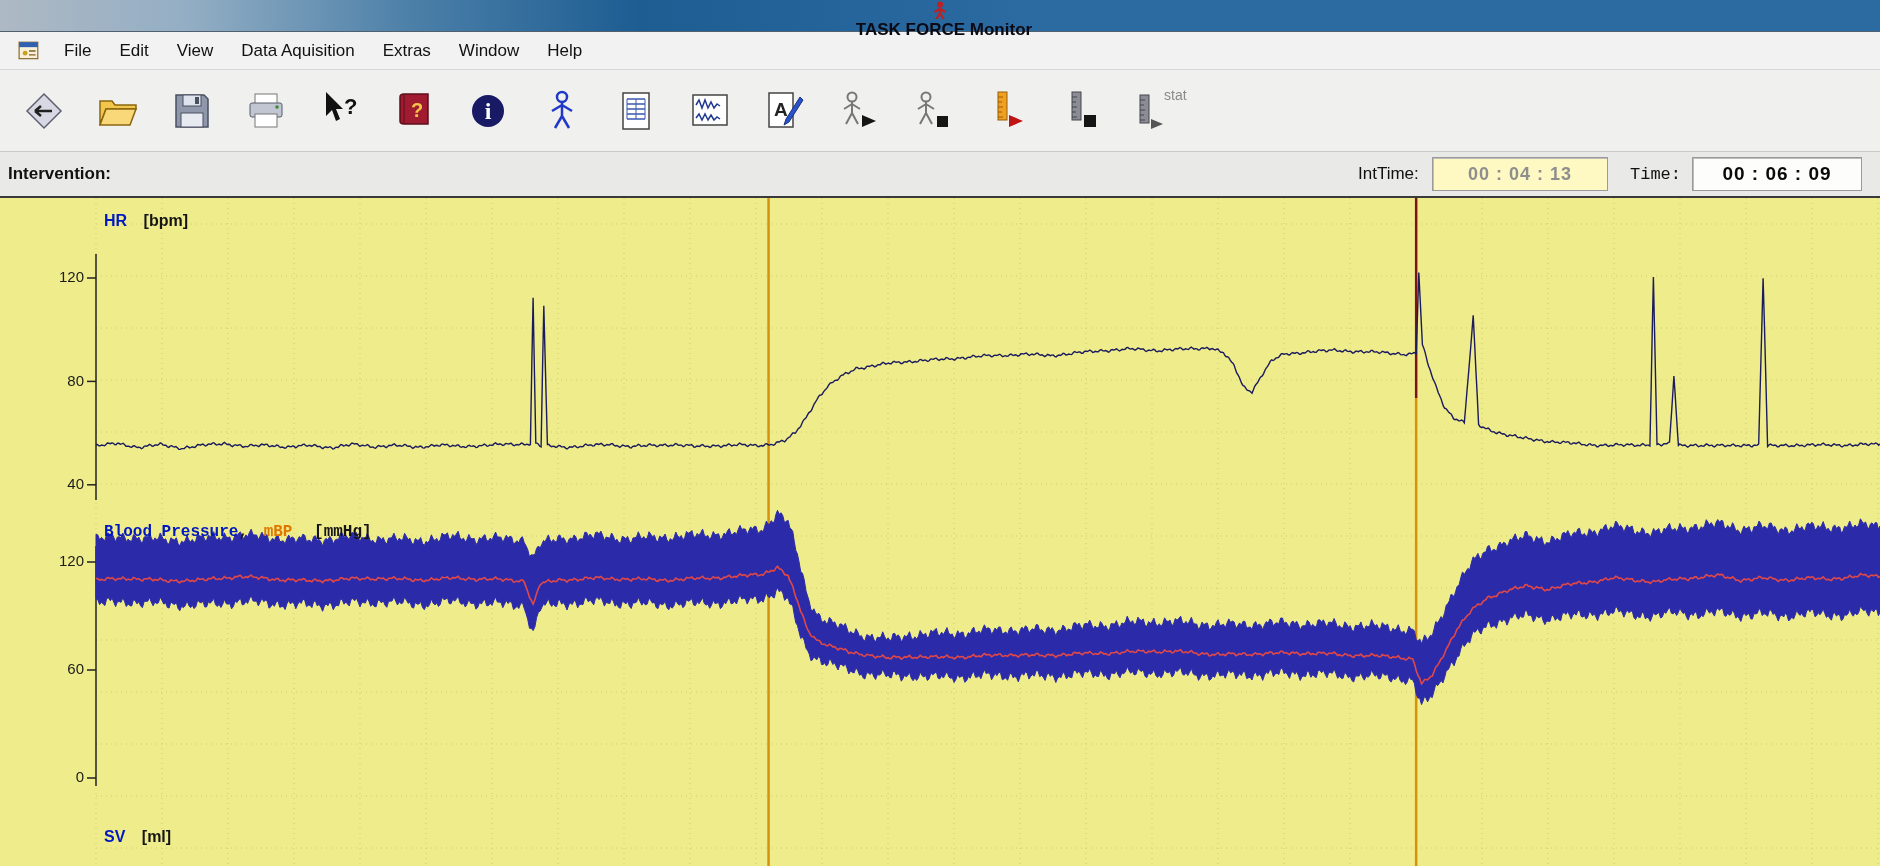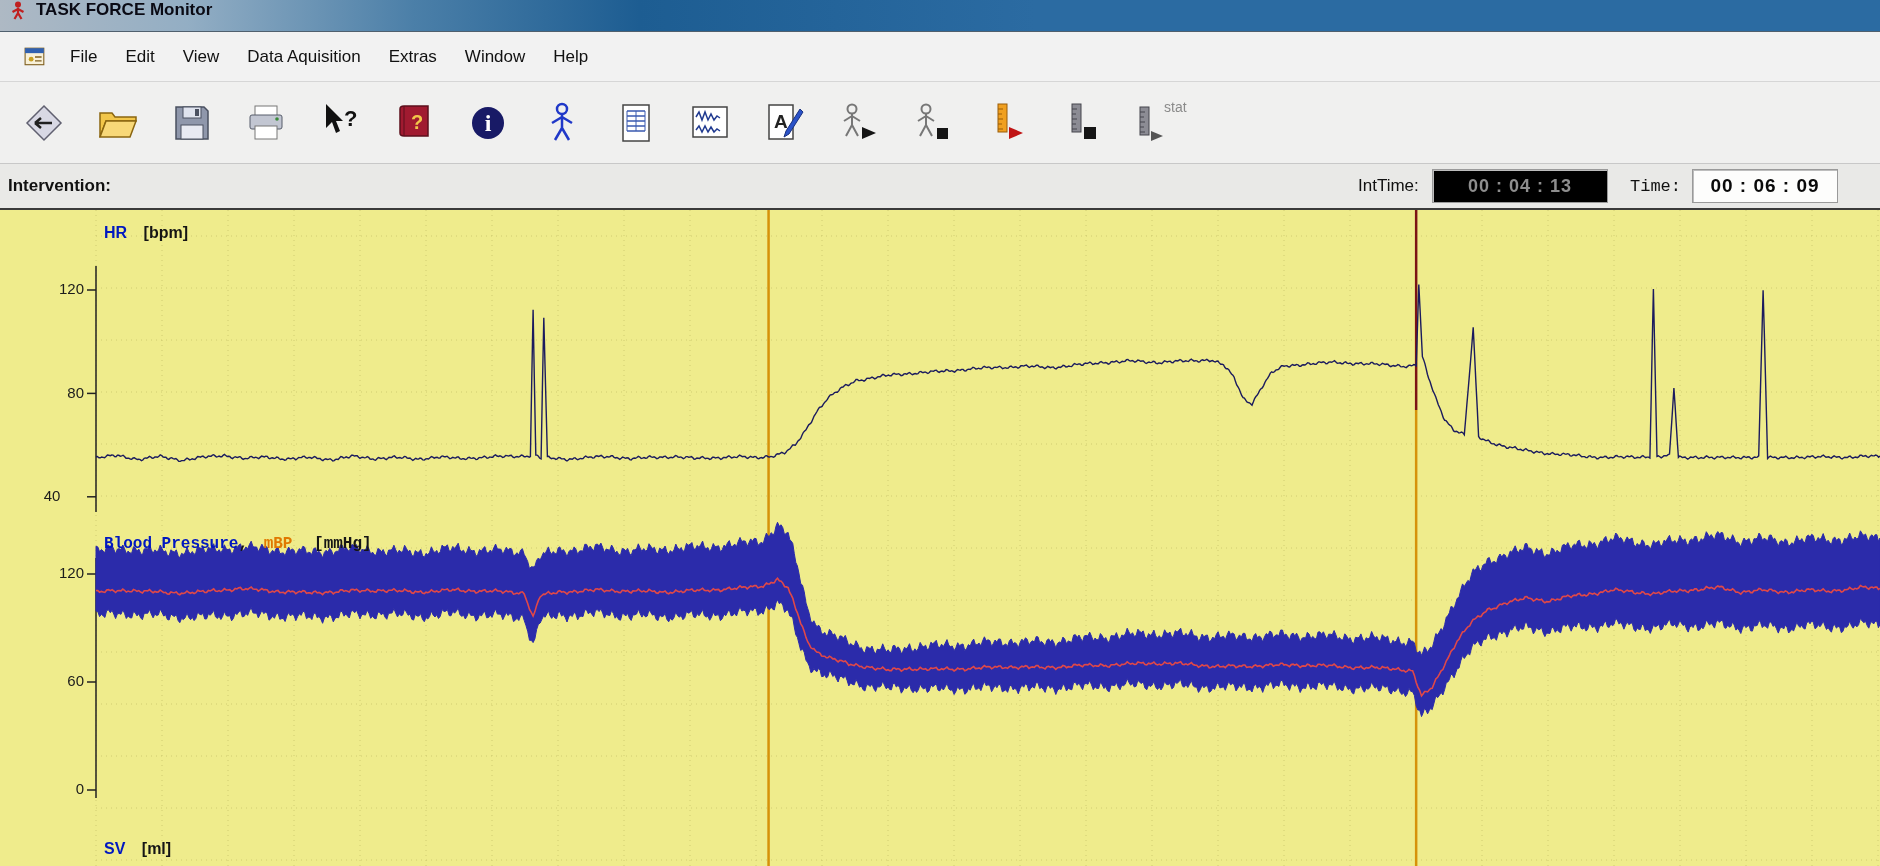--- a/index.html
+++ b/index.html
@@ -2,31 +2,32 @@
 <html><head>
 <meta charset="utf-8">
 <style>
   * { margin:0; padding:0; box-sizing:border-box; }
   html,body { width:1880px; height:866px; overflow:hidden; background:#000; }
   body { font-family:"Liberation Sans", sans-serif; }
   .window { position:relative; width:1880px; height:866px; background:#efec8c; overflow:hidden; }
 
   
   .titlebar {
-    height:32px; display:flex; align-items:flex-start; padding-left:8px;
+    height:32px; display:flex; align-items:center; padding-left:8px;
     background:linear-gradient(90deg,#aeb9c4 0%,#93aec4 10%,#4b7fa8 22%,#1d5d92 34%,#2b6ba2 55%,#2b6ba2 100%);
     border-bottom:1px solid #50606e;
+    flex-direction:column;
   }
   .titlebar .app-icon { width:20px; height:20px; margin-right:8px; display:inline-flex; }
   .title-text { font-size:17px; font-weight:bold; color:#0a0a14; }
 
   
   .menubar {
-    height:50px; background:#f2f2f2; display:flex; align-items:center;
-    border-bottom:1px solid #d6d6d6; padding-left:22px;
+    height:38px; background:#f2f2f2; display:flex; align-items:center;
+    border-bottom:1px solid #d6d6d6; padding-left:16px;
   }
   .menu-doc-icon { width:22px; height:22px; margin:0 10px 0 2px; display:inline-flex; }
   .menu-item { font-size:17px; color:#111; padding:6px 14px; cursor:default; }
 
   
   .toolbar {
     height:82px; background:#f0f0ef; border-bottom:1px solid #c8c8c8;
     display:flex; align-items:center; padding-left:18px; gap:22px;
   }
   .tool-btn {
@@ -47,28 +48,28 @@
     border:1px solid #8a8a8a; box-shadow:inset 1px 1px 0 #b8b8b8;
     display:flex; align-items:center; cursor:pointer;
   }
   .iv-dropdown-value { font-size:18px; font-weight:bold; color:#111; padding-left:8px; flex:1; }
   .iv-dropdown-arrow {
     width:26px; height:30px; background:#e6e6e3; border-left:1px solid #9a9a9a;
     display:flex; align-items:center; justify-content:center; font-size:11px; color:#333;
   }
   .lbl-inttime { position:absolute; left:1358px; }
   .inttime-box {
-    position:absolute; left:1432px; width:176px; height:34px; background:#000000;
+    position:absolute; left:1432px; width:176px; height:34px; background:#fef9c3;
     border:1px solid #9a9a9a; box-shadow:inset 1px 1px 0 #bdbdbd;
     display:flex; align-items:center; justify-content:center;
     font-size:18px; font-weight:bold; color:#8e8e8e; letter-spacing:1px;
   }
   .lbl-time { position:absolute; left:1630px;font-family:Liberation Mono, monospace; }
   .time-box {
-    position:absolute; left:1692px; width:146px; height:34px; background:#fdfdfc;
+    position:absolute; left:1692px; width:170px; height:34px; background:#fdfdfc;
     border:1px solid #9a9a9a; box-shadow:inset 1px 1px 0 #bdbdbd;
     display:flex; align-items:center; justify-content:center;
     font-size:19px; font-weight:bold; color:#0a0a0a; letter-spacing:1px;
   }
 
   
   .charts { position:relative; width:1880px; height:668px; background:#efec8c; }
   #chart-svg { position:absolute; left:0; top:0; }
   .tick {
     position:absolute; left:20px; width:64px; text-align:right;
@@ -252,21 +253,21 @@
         <path d="M96.0 380.5L97.8 380.6L99.6 382.3L101.4 381.4L103.1 381.9L104.9 382.4L106.7 380.0L108.5 379.6L110.3 380.6L112.1 379.7L113.8 381.0L115.6 382.5L117.4 380.7L119.2 380.6L121.0 380.8L122.8 379.1L124.5 380.3L126.3 382.1L128.1 381.1L129.9 381.7L131.7 381.8L133.5 379.5L135.2 380.1L137.0 381.3L138.8 380.6L140.6 382.1L142.4 382.9L144.2 380.7L146.0 380.8L147.7 380.9L149.5 379.6L151.3 381.3L153.1 382.7L154.9 381.5L156.7 382.1L158.4 381.9L160.2 380.0L162.0 381.3L163.8 382.7L165.6 382.3L167.4 384.0L169.1 384.1L170.9 382.0L172.7 382.5L174.5 382.7L176.3 381.9L178.1 384.0L179.8 384.7L181.6 383.1L183.4 383.5L185.2 382.8L187.0 381.0L188.8 382.6L190.6 383.3L192.3 382.4L194.1 383.5L195.9 382.7L197.7 380.3L199.5 381.1L201.3 381.2L203.0 380.6L204.8 382.5L206.6 382.4L208.4 380.4L210.2 380.9L212.0 380.0L213.7 378.9L215.5 381.0L217.3 381.5L219.1 380.6L220.9 381.6L222.7 380.4L224.4 378.6L226.2 379.9L228.0 380.0L229.8 379.6L231.6 381.4L233.4 380.4L235.2 378.4L236.9 378.9L238.7 377.8L240.5 377.4L242.3 379.7L244.1 379.7L245.9 378.7L247.6 379.5L249.4 378.1L251.2 377.0L253.0 379.0L254.8 379.2L256.6 379.3L258.3 381.1L260.1 379.9L261.9 378.6L263.7 379.9L265.5 379.5L267.3 379.9L269.0 382.5L270.8 382.0L272.6 381.2L274.4 382.1L276.2 380.7L278.0 380.4L279.8 382.6L281.5 382.5L283.3 382.4L285.1 383.6L286.9 381.7L288.7 380.5L290.5 381.9L292.2 381.2L294.0 381.7L295.8 383.7L297.6 382.3L299.4 381.3L301.2 382.0L302.9 380.6L304.7 380.9L306.5 383.3L308.3 382.8L310.1 382.9L311.9 383.7L313.6 381.6L315.4 381.2L317.2 382.9L319.0 382.4L320.8 383.2L322.6 384.6L324.4 382.7L326.1 381.9L327.9 382.5L329.7 381.2L331.5 381.9L333.3 383.8L335.1 382.4L336.8 382.1L338.6 382.2L340.4 379.8L342.2 379.9L344.0 381.4L345.8 380.6L347.5 381.3L349.3 382.0L351.1 379.6L352.9 379.3L354.7 380.1L356.5 379.2L358.2 380.6L360.0 382.2L361.8 380.7L363.6 380.7L365.4 380.8L367.2 379.1L369.0 380.2L370.7 381.9L372.5 381.1L374.3 381.9L376.1 382.1L377.9 379.6L379.7 379.9L381.4 380.7L383.2 379.9L385.0 381.5L386.8 382.3L388.6 380.2L390.4 380.3L392.1 380.2L393.9 378.7L395.7 380.4L397.5 381.7L399.3 380.6L401.1 381.4L402.8 381.2L404.6 379.1L406.4 380.3L408.2 381.4L410.0 381.0L411.8 382.9L413.6 383.3L415.3 381.3L417.1 381.9L418.9 381.9L420.7 380.9L422.5 383.0L424.3 383.7L426.0 382.2L427.8 382.7L429.6 381.8L431.4 379.8L433.2 381.2L435.0 381.8L436.7 381.0L438.5 382.2L440.3 381.4L442.1 379.1L443.9 379.7L445.7 379.5L447.4 378.9L449.2 381.0L451.0 381.0L452.8 379.4L454.6 380.1L456.4 379.3L458.2 378.3L459.9 380.6L461.7 381.2L463.5 380.8L465.3 382.2L467.1 381.1L468.9 379.5L470.6 380.9L472.4 381.0L474.2 380.9L476.0 383.0L477.8 382.4L479.6 380.7L481.3 381.3L483.1 380.3L484.9 379.7L486.7 381.9L488.5 381.8L490.3 381.0L492.0 381.9L493.8 380.3L495.6 379.1L497.4 380.9L499.2 381.0L501.0 381.2L502.8 383.1L504.5 381.9L506.3 380.6L508.1 381.8L509.9 381.2L511.7 381.5L513.5 384.1L515.2 383.7L517.0 383.0L518.8 383.9L520.6 382.3L522.4 381.8L524.2 384.0L525.9 388.6L527.7 393.5L529.5 399.5L531.3 402.4L533.1 406.0L534.9 401.6L536.6 395.4L538.4 390.4L540.2 387.0L541.9 385.5L543.5 384.1L545.1 384.4L546.8 383.0L548.4 381.7L550.0 383.3L551.7 384.0L553.3 382.9L554.9 383.5L556.6 383.5L558.2 381.2L559.8 380.7L561.6 382.2L563.4 381.6L565.2 382.5L567.0 384.1L568.8 382.2L570.5 381.5L572.3 382.0L574.1 380.4L575.9 381.1L577.7 382.9L579.5 381.7L581.2 381.6L583.0 381.7L584.8 379.2L586.6 379.2L588.4 380.6L590.2 379.7L592.0 380.6L593.7 381.4L595.5 379.0L597.3 378.8L599.1 379.5L600.9 378.5L602.7 380.1L604.4 381.8L606.2 380.6L608.0 380.8L609.8 381.0L611.6 379.2L613.4 380.3L615.1 382.0L616.9 381.3L618.7 382.4L620.5 382.7L622.3 380.3L624.1 380.6L625.8 381.3L627.6 380.4L629.4 382.0L631.2 382.9L633.0 380.9L634.8 381.0L636.6 380.7L638.3 379.0L640.1 380.6L641.9 381.9L643.7 380.9L645.5 381.9L647.3 381.6L649.0 379.4L650.8 380.5L652.6 381.4L654.4 380.9L656.2 382.9L658.0 383.3L659.7 381.4L661.5 382.0L663.3 381.9L665.1 380.9L666.9 383.1L668.7 383.8L670.4 382.5L672.2 383.1L674.0 382.1L675.8 380.1L677.6 381.3L679.4 381.8L681.2 381.1L682.9 382.5L684.7 381.8L686.5 379.5L688.3 380.0L690.1 379.7L691.9 379.0L693.6 381.1L695.4 381.3L697.2 379.8L699.0 380.5L700.8 379.4L702.6 378.2L704.3 380.2L706.1 380.7L707.9 380.3L709.7 381.7L711.5 380.5L713.3 378.7L715.0 379.8L716.8 379.6L718.6 379.4L720.4 381.5L722.2 380.8L724.0 379.1L725.8 379.5L727.5 378.2L729.3 377.3L731.1 379.4L732.9 379.2L734.7 378.4L736.5 379.3L738.2 377.5L740.0 375.9L741.8 377.3L743.6 376.9L745.4 377.0L747.2 378.8L748.9 377.4L750.7 376.0L752.5 376.7L754.3 375.6L756.1 375.6L757.9 377.9L759.6 377.3L761.4 376.6L763.2 377.2L764.8 374.9L766.4 373.1L768.0 374.0L769.6 373.9L771.1 372.5L772.7 372.9L774.3 372.8L775.9 369.9L777.5 368.3L779.3 370.7L781.1 371.1L782.8 373.1L784.6 376.7L786.4 376.9L788.2 377.7L789.7 382.4L791.3 385.2L792.8 388.3L794.3 394.1L795.8 399.4L797.4 402.8L798.9 407.5L800.7 413.6L802.5 416.5L804.2 421.2L806.0 427.6L807.8 432.0L809.3 434.3L810.9 437.8L812.4 438.8L813.9 438.7L815.5 440.7L817.0 442.2L818.5 442.2L820.1 443.3L821.6 446.0L823.2 446.3L824.8 446.2L826.3 447.7L827.9 447.7L829.4 446.2L831.0 447.1L832.8 448.9L834.6 448.7L836.4 450.4L838.1 451.9L839.9 450.3L841.7 450.6L843.5 451.7L845.3 451.0L847.1 453.1L848.8 455.4L850.6 454.4L852.4 455.1L854.2 455.5L856.0 453.7L857.8 455.0L859.6 456.7L861.3 456.3L863.1 457.9L864.9 458.4L866.7 456.3L868.5 456.8L870.3 457.4L872.0 456.7L873.8 458.7L875.6 459.9L877.4 458.3L879.2 458.8L881.0 458.6L882.7 457.1L884.5 458.8L886.3 460.3L888.1 459.7L889.7 460.6L891.4 460.6L893.0 458.3L894.7 458.1L896.3 459.3L898.0 458.6L899.6 459.2L901.3 461.1L902.9 460.1L904.6 458.7L906.2 459.3L907.9 458.5L909.5 457.4L911.3 459.5L913.1 460.4L914.9 459.4L916.6 460.3L918.4 459.4L920.2 457.4L922.0 458.7L923.8 459.2L925.6 458.7L927.3 460.4L929.1 459.9L930.9 457.9L932.7 458.5L934.5 458.1L936.3 457.4L938.0 459.7L939.8 459.9L941.6 458.7L943.4 459.5L945.2 458.4L947.0 457.1L948.8 459.1L950.5 459.5L952.3 459.3L954.1 460.9L955.9 459.8L957.7 458.1L959.5 459.1L961.2 458.7L963.0 458.5L964.8 460.7L966.6 460.1L968.4 458.6L970.2 459.2L971.9 457.6L973.7 456.6L975.5 458.6L977.3 458.4L979.1 457.9L980.9 458.9L982.6 457.1L984.4 455.6L986.2 456.9L988.0 456.5L989.8 456.8L991.6 458.8L993.4 457.6L995.1 456.4L996.9 457.2L998.7 456.0L1000.5 456.0L1002.3 458.4L1004.1 458.0L1005.8 457.5L1007.6 458.4L1009.4 456.6L1011.2 455.9L1013.0 457.6L1014.8 457.2L1016.5 457.7L1018.3 459.1L1020.1 457.3L1021.9 456.2L1023.7 456.9L1025.5 455.7L1027.2 456.3L1029.0 458.4L1030.8 457.3L1032.6 456.9L1034.4 457.4L1036.2 455.5L1038.0 455.6L1039.7 457.7L1041.5 457.3L1043.3 457.9L1045.1 458.9L1046.9 456.8L1048.7 456.3L1050.4 457.4L1052.2 456.5L1054.0 457.6L1055.8 459.3L1057.6 457.7L1059.4 457.2L1061.1 457.4L1062.9 455.4L1064.7 456.0L1066.5 457.7L1068.3 456.7L1070.1 457.0L1071.8 457.1L1073.6 454.6L1075.4 454.4L1077.2 455.4L1079.0 454.5L1080.8 455.8L1082.6 456.8L1084.3 454.8L1086.1 454.6L1087.9 454.9L1089.7 453.5L1091.5 455.0L1093.3 456.6L1095.0 455.6L1096.8 456.1L1098.6 456.1L1100.4 454.0L1102.2 454.8L1104.0 456.0L1105.7 455.4L1107.5 456.8L1109.3 457.1L1111.1 454.7L1112.9 454.8L1114.7 454.8L1116.4 453.6L1118.2 455.2L1120.0 456.1L1121.8 454.3L1123.6 454.5L1125.4 453.8L1127.2 451.8L1128.9 453.1L1130.7 454.1L1132.5 453.3L1134.3 454.5L1136.1 454.2L1137.9 451.9L1139.6 452.6L1141.4 453.0L1143.2 452.4L1145.0 454.5L1146.8 454.9L1148.6 453.2L1150.3 453.8L1152.1 453.3L1153.9 452.0L1155.7 454.1L1157.5 454.9L1159.3 454.1L1161.0 455.1L1162.8 454.2L1164.6 452.1L1166.4 453.2L1168.2 453.5L1170.0 453.0L1171.8 454.9L1173.5 454.5L1175.3 452.5L1177.1 453.2L1178.9 452.5L1180.7 451.8L1182.5 454.2L1184.2 454.6L1186.0 453.8L1187.8 454.9L1189.6 453.8L1191.4 452.6L1193.2 454.6L1194.9 455.1L1196.7 455.2L1198.5 457.2L1200.3 456.3L1202.1 454.8L1203.9 455.9L1205.6 455.4L1207.4 455.4L1209.2 457.8L1211.0 457.5L1212.8 456.4L1214.6 457.1L1216.4 455.6L1218.1 454.8L1219.9 456.9L1221.7 456.7L1223.5 456.4L1225.3 457.6L1227.1 455.8L1228.8 454.4L1230.6 455.6L1232.4 455.1L1234.2 455.5L1236.0 457.7L1237.8 456.7L1239.5 455.7L1241.3 456.4L1243.1 455.0L1244.9 455.0L1246.7 457.4L1248.5 457.0L1250.2 456.9L1252.0 457.8L1253.8 455.7L1255.6 454.9L1257.4 456.4L1259.2 455.7L1261.0 456.2L1262.7 457.7L1264.5 455.9L1266.3 454.7L1268.1 455.3L1269.9 453.8L1271.7 454.2L1273.4 456.3L1275.2 455.3L1277.0 455.0L1278.8 455.4L1280.6 453.3L1282.4 453.2L1284.1 455.1L1285.9 454.6L1287.7 455.4L1289.5 456.6L1291.3 454.6L1293.1 454.2L1294.8 455.2L1296.6 454.3L1298.4 455.6L1300.2 457.5L1302.0 456.1L1303.8 455.9L1305.6 456.2L1307.3 454.2L1309.1 454.8L1310.9 456.5L1312.7 455.7L1314.5 456.3L1316.3 456.7L1318.0 454.2L1319.8 454.2L1321.6 455.1L1323.4 454.2L1325.2 455.7L1327.0 457.0L1328.7 455.2L1330.5 455.3L1332.3 455.5L1334.1 454.1L1335.9 455.7L1337.7 457.5L1339.4 456.7L1341.2 457.6L1343.0 457.7L1344.8 455.6L1346.6 456.4L1348.4 457.6L1350.2 457.1L1351.9 458.8L1353.7 459.3L1355.5 457.2L1357.3 457.3L1359.1 457.4L1360.9 456.1L1362.6 458.0L1364.4 459.0L1366.2 457.6L1368.0 458.1L1369.8 457.5L1371.6 455.5L1373.3 456.8L1375.1 457.8L1376.9 457.2L1378.7 458.8L1380.5 458.7L1382.3 456.6L1384.0 457.4L1385.8 457.7L1387.6 457.2L1389.4 459.5L1391.2 460.1L1393.0 458.7L1394.8 459.4L1396.5 459.0L1398.3 457.8L1400.1 460.0L1401.9 461.0L1403.7 460.5L1405.5 462.0L1407.2 461.2L1409.0 459.3L1410.8 460.6L1412.6 460.8L1414.4 465.4L1416.2 472.4L1417.9 477.1L1419.7 480.3L1421.5 485.9L1423.0 484.0L1424.6 481.5L1426.1 481.5L1427.6 481.9L1429.2 480.0L1430.7 478.5L1432.2 478.3L1434.0 473.7L1435.8 468.9L1437.6 467.3L1439.4 464.2L1441.1 460.9L1442.9 459.6L1444.7 455.3L1446.3 450.8L1447.8 448.5L1449.4 445.5L1450.9 441.4L1452.5 439.6L1454.1 438.5L1455.6 434.7L1457.2 430.9L1459.0 429.3L1460.8 425.3L1462.5 422.0L1464.3 421.6L1466.1 419.1L1467.9 416.8L1469.7 416.0L1471.5 412.1L1473.1 409.4L1474.7 409.1L1476.3 407.8L1477.9 405.9L1479.5 406.6L1481.1 406.5L1482.7 403.8L1484.3 402.4L1485.9 401.7L1487.5 399.0L1489.3 398.2L1491.1 399.8L1492.9 398.8L1494.7 398.2L1496.4 398.5L1498.2 395.7L1500.0 394.1L1501.8 394.7L1503.6 393.3L1505.4 393.2L1507.0 394.5L1508.7 392.8L1510.3 391.1L1511.9 391.3L1513.6 390.0L1515.2 388.6L1516.9 390.2L1518.5 390.7L1520.2 389.2L1521.8 389.5L1523.5 389.2L1525.1 386.7L1526.8 386.5L1528.4 388.3L1530.1 388.2L1531.7 388.9L1533.4 390.9L1535.0 390.1L1536.6 388.8L1538.3 389.8L1539.9 389.9L1541.6 389.3L1543.2 391.4L1544.9 392.8L1546.5 391.7L1548.2 391.9L1550.0 391.7L1551.7 389.1L1553.5 389.2L1555.3 390.4L1557.1 389.1L1558.9 389.6L1560.7 389.6L1562.4 386.8L1564.2 386.3L1566.0 386.5L1567.8 385.2L1569.6 386.3L1571.2 387.5L1572.9 385.8L1574.5 385.2L1576.2 385.6L1577.8 383.9L1579.5 383.5L1581.1 385.5L1582.8 385.6L1584.4 384.9L1586.1 386.0L1587.7 385.2L1589.3 383.0L1591.0 383.5L1592.6 384.1L1594.3 383.2L1595.9 384.1L1597.6 385.2L1599.2 383.2L1600.9 381.9L1602.5 382.3L1604.2 380.8L1605.8 379.9L1607.5 381.7L1609.1 381.7L1610.8 380.3L1612.4 380.7L1614.0 380.3L1615.7 378.3L1617.3 378.9L1619.0 380.4L1620.6 380.0L1622.3 380.9L1623.9 382.5L1625.6 381.2L1627.2 380.1L1628.9 381.2L1630.5 380.9L1632.2 380.7L1633.8 383.1L1635.5 383.9L1637.1 382.8L1638.7 383.4L1640.4 383.5L1642.0 381.7L1643.7 382.3L1645.3 384.2L1647.0 383.8L1648.6 384.1L1650.3 385.4L1651.9 384.0L1653.6 382.4L1655.2 383.4L1657.0 383.0L1658.8 382.2L1660.6 384.1L1662.4 383.6L1664.1 381.8L1665.9 382.1L1667.7 380.8L1669.5 379.7L1671.3 381.7L1673.1 381.9L1674.8 381.1L1676.6 382.2L1678.3 381.0L1679.9 379.2L1681.6 380.2L1683.2 380.8L1684.9 380.1L1686.5 381.6L1688.2 382.5L1689.8 380.5L1691.4 379.9L1693.1 380.4L1694.7 378.9L1696.4 378.8L1698.0 380.8L1699.7 380.5L1701.3 379.4L1703.0 379.9L1704.6 378.8L1706.3 376.6L1707.9 377.5L1709.6 378.3L1711.2 377.4L1712.9 378.3L1714.5 379.1L1716.1 377.0L1717.8 376.0L1719.4 376.8L1721.1 376.4L1722.7 376.8L1724.4 379.4L1726.0 380.0L1727.7 379.1L1729.3 380.1L1731.0 380.1L1732.6 378.8L1734.3 380.2L1735.9 382.2L1737.6 382.0L1739.2 382.9L1740.8 384.2L1742.5 382.2L1744.1 380.9L1745.8 381.8L1747.4 381.3L1749.1 380.8L1750.7 382.6L1752.4 382.6L1754.0 380.6L1755.7 380.5L1757.3 380.2L1759.0 378.4L1760.6 379.0L1762.3 380.7L1764.0 380.1L1765.8 380.5L1767.6 381.2L1769.4 379.2L1771.2 379.2L1773.0 380.9L1774.7 380.5L1776.5 381.8L1778.3 383.5L1780.1 381.8L1781.9 381.6L1783.7 382.4L1785.3 381.0L1787.0 381.6L1788.6 383.6L1790.3 382.9L1791.9 382.0L1793.5 382.7L1795.2 381.2L1796.8 379.4L1798.5 380.6L1800.1 381.1L1801.8 380.2L1803.4 381.3L1805.1 381.5L1806.7 379.3L1808.4 378.9L1810.0 379.7L1811.7 378.8L1813.3 379.3L1815.0 381.5L1816.6 381.1L1818.2 380.1L1819.9 380.9L1821.5 380.2L1823.2 378.8L1824.8 380.5L1826.5 381.9L1828.1 381.2L1829.8 382.0L1831.4 382.5L1833.1 380.4L1834.7 379.6L1836.4 380.8L1838.0 380.1L1839.7 380.1L1841.3 382.0L1842.9 381.5L1844.6 379.6L1846.2 379.8L1847.9 379.2L1849.7 377.4L1851.5 378.8L1853.2 379.6L1855.0 378.3L1856.8 378.9L1858.6 378.0L1860.4 375.6L1862.2 376.5L1863.9 376.9L1865.5 376.5L1867.2 378.1L1868.8 379.1L1870.4 377.4L1872.0 377.0L1873.6 377.9L1875.2 377.1L1876.8 377.1L1878.4 379.5L1880.0 378.4" fill="none" stroke="#e04848" stroke-width="1.6"></path>
         <path d="M96.0 246.8L97.4 246.5L98.9 247.7L100.3 247.8L101.7 247.0L103.1 247.4L104.6 247.8L106.0 246.5L107.4 245.0L108.8 245.3L110.3 245.7L111.7 245.0L113.1 245.1L114.6 246.5L116.0 246.7L117.4 245.3L118.8 245.3L120.3 246.2L121.7 245.8L123.1 245.2L124.5 246.5L126.0 248.2L127.4 248.2L128.8 248.1L130.3 249.1L131.7 249.3L133.1 248.0L134.5 247.7L136.0 249.0L137.4 249.5L138.8 249.2L140.2 249.7L141.5 250.7L142.8 250.0L144.2 248.3L145.5 247.9L146.8 248.2L148.2 247.4L149.5 246.4L150.9 247.0L152.2 248.3L153.5 248.1L154.9 247.0L156.2 247.0L157.5 247.3L158.9 246.2L160.2 244.8L161.7 245.6L163.1 247.1L164.5 247.2L165.9 247.3L167.4 248.8L168.8 249.4L170.2 248.2L171.6 247.7L173.1 248.7L174.5 249.0L175.9 248.6L177.4 249.7L178.8 251.4L180.2 251.4L181.6 250.6L183.0 250.6L184.3 250.6L185.6 249.3L187.0 248.2L188.3 248.9L189.7 249.9L191.0 249.4L192.3 248.8L193.7 249.3L195.0 249.5L196.3 248.0L197.7 246.5L199.0 246.7L200.4 247.2L201.7 246.5L203.0 246.1L204.4 247.2L205.7 248.0L207.1 247.1L208.4 245.9L209.7 246.2L211.1 246.3L212.4 245.2L213.7 244.7L215.1 245.9L216.4 247.0L217.8 246.6L219.1 246.1L220.4 246.7L221.8 246.8L223.1 245.3L224.4 244.4L225.8 245.5L227.1 246.5L228.5 246.3L229.8 246.5L231.1 247.9L232.5 248.6L233.8 247.5L235.2 246.7L236.5 247.3L237.8 247.5L239.2 246.7L240.5 246.8L241.8 248.4L243.2 249.4L244.5 248.7L245.9 248.4L247.3 248.8L248.7 248.2L250.1 246.6L251.6 246.4L253.0 247.6L254.4 247.7L255.8 247.2L257.3 247.9L258.7 248.6L260.1 247.4L261.6 246.1L263.0 246.5L264.4 246.9L265.8 246.2L267.3 246.4L268.6 248.2L269.9 248.8L271.3 248.0L272.6 247.7L274.0 248.4L275.3 248.2L276.6 247.1L278.0 247.3L279.3 248.8L280.6 249.5L282.0 249.0L283.3 249.3L284.7 250.2L286.0 249.9L287.3 248.3L288.7 248.0L290.1 248.8L291.5 248.6L293.0 247.9L294.4 248.7L295.8 249.8L297.2 248.8L298.7 247.5L300.1 247.6L301.5 247.6L302.9 246.4L304.4 246.2L305.8 247.7L307.2 248.3L308.7 247.5L310.1 247.5L311.5 248.4L312.9 247.6L314.4 246.5L315.8 247.2L317.2 248.5L318.6 248.4L320.1 248.5L321.5 250.0L322.9 250.6L324.4 249.3L325.8 248.8L327.2 249.5L328.6 249.4L330.1 248.7L331.5 249.7L332.8 250.9L334.2 250.6L335.5 249.4L336.8 249.2L338.2 249.4L339.5 248.1L340.9 246.6L342.2 246.9L343.5 247.9L344.9 247.6L346.2 246.9L347.5 247.5L348.9 248.0L350.2 246.8L351.6 245.2L352.9 245.2L354.3 246.0L355.8 245.7L357.2 245.7L358.6 247.3L360.0 248.4L361.5 247.5L362.9 247.2L364.3 247.9L365.7 247.7L367.2 246.6L368.6 247.3L370.0 249.0L371.4 249.3L372.9 248.9L374.3 249.8L375.6 250.2L377.0 248.8L378.3 247.6L379.7 248.0L381.0 248.6L382.3 248.1L383.7 247.8L385.0 248.9L386.3 249.6L387.7 248.5L389.0 247.3L390.4 247.5L391.7 247.5L393.0 246.4L394.4 245.9L395.7 247.1L397.1 248.2L398.6 247.7L400.0 247.5L401.4 248.3L402.8 247.9L404.3 246.5L405.7 246.6L407.1 248.0L408.6 248.2L410.0 248.0L411.4 249.2L412.8 250.3L414.3 249.3L415.7 248.3L417.1 249.0L418.5 249.1L420.0 248.1L421.4 248.4L422.8 249.9L424.3 250.1L425.7 248.9L427.1 248.8L428.5 249.0L430.0 247.7L431.4 246.5L432.8 247.2L434.2 248.1L435.7 247.5L437.1 247.2L438.5 248.1L440.0 248.0L441.4 246.3L442.8 245.9L444.2 246.8L445.7 246.7L447.1 246.2L448.5 247.4L449.9 248.8L451.4 248.2L452.8 247.3L454.2 247.9L455.7 248.0L457.1 246.9L458.5 247.0L459.9 248.7L461.3 249.3L462.6 248.7L463.9 248.8L465.3 249.6L466.6 249.2L468.0 247.6L469.3 247.3L470.6 248.2L472.0 248.4L473.3 247.8L474.7 248.3L476.0 249.6L477.3 249.4L478.7 247.9L480.0 247.4L481.3 247.8L482.8 247.2L484.2 246.1L485.6 246.8L487.1 248.2L488.5 247.8L489.9 246.9L491.3 247.3L492.8 247.2L494.2 245.6L495.6 244.9L497.0 246.0L498.5 246.4L499.9 245.8L501.3 246.4L502.8 247.5L504.2 246.9L505.6 245.4L507.0 245.6L508.5 246.1L509.9 245.5L511.3 245.3L512.7 246.9L514.2 247.8L515.6 246.9L517.0 246.5L518.5 247.1L519.9 246.5L521.3 245.1L522.7 245.5L524.2 246.8L525.4 246.8L526.7 246.2L527.9 246.5L529.2 247.2L530.4 246.6L531.7 172.6L533.1 99.7L534.4 172.8L535.8 245.1L537.1 245.1L538.4 246.3L539.8 248.3L541.1 248.9L542.4 177.9L543.8 107.7L545.0 154.7L546.2 200.9L547.4 246.4L548.8 246.3L550.2 247.9L551.6 248.7L553.0 248.2L554.4 248.5L555.8 249.4L557.2 248.8L558.6 247.4L560.0 247.7L561.4 248.9L562.8 248.9L564.2 248.7L565.6 250.1L567.0 251.0L568.3 250.0L569.7 248.8L571.0 249.0L572.3 249.2L573.7 248.1L575.0 247.7L576.3 248.9L577.7 249.8L579.0 249.1L580.4 248.4L581.7 248.7L583.0 248.6L584.4 247.0L585.7 246.0L587.0 246.8L588.4 247.5L589.8 246.9L591.2 247.0L592.7 248.1L594.1 247.9L595.5 246.2L596.9 245.8L598.4 246.4L599.8 246.0L601.2 245.4L602.7 246.6L604.1 247.9L605.5 247.3L606.9 246.5L608.4 247.0L609.8 246.8L611.2 245.6L612.6 245.7L614.1 247.4L615.5 248.0L616.9 247.6L618.4 248.4L619.8 249.3L621.2 248.3L622.6 247.1L624.1 247.6L625.5 248.3L626.9 247.8L628.3 248.0L629.8 249.6L631.2 250.0L632.6 248.6L634.1 248.0L635.5 248.3L636.9 247.5L638.3 246.4L639.8 247.1L641.2 248.4L642.6 248.1L644.0 247.5L645.5 248.2L646.9 248.1L648.3 246.5L649.8 245.9L651.2 246.9L652.6 247.3L654.0 246.8L655.5 247.6L656.9 248.8L658.3 248.2L659.7 246.9L661.2 247.0L662.6 247.4L664.0 246.4L665.5 246.2L666.9 247.7L668.3 248.5L669.7 247.6L671.2 247.3L672.6 247.8L674.0 246.9L675.4 245.6L676.7 245.8L678.0 247.1L679.4 247.3L680.7 246.9L682.0 247.6L683.4 248.7L684.7 248.0L686.1 246.6L687.4 246.6L688.7 247.3L690.1 247.1L691.4 246.6L692.7 247.6L694.1 249.2L695.4 249.1L696.9 248.0L698.3 248.2L699.7 248.4L701.1 247.2L702.6 246.5L704.0 247.8L705.4 248.7L706.8 248.2L708.3 248.4L709.7 249.4L711.1 248.8L712.6 247.2L714.0 247.1L715.4 248.0L716.8 247.6L718.2 247.3L719.5 248.3L720.8 249.4L722.2 248.6L723.5 247.4L724.9 247.5L726.2 247.7L727.5 246.6L728.9 245.8L730.2 246.8L731.5 247.9L732.9 247.5L734.2 246.9L735.6 247.4L736.9 247.6L738.2 246.2L739.6 245.1L741.0 245.8L742.4 246.7L743.7 246.4L745.1 246.5L746.5 247.8L747.8 248.4L749.2 247.2L750.6 246.4L752.0 247.1L753.3 247.2L754.7 246.4L756.1 246.8L757.4 248.3L758.8 248.7L760.1 247.8L761.4 247.5L762.8 248.1L764.1 247.4L765.4 245.9L766.8 245.7L768.1 246.8L769.5 247.1L770.8 246.4L772.1 246.6L773.5 247.3L774.9 246.4L776.3 244.4L777.7 243.8L779.1 244.0L780.5 243.2L781.8 242.3L783.2 243.0L784.6 243.9L786.0 242.3L787.3 240.4L788.6 239.6L790.0 238.8L791.3 236.8L792.7 235.0L794.0 235.0L795.3 235.3L796.7 233.2L798.0 231.0L799.3 229.9L800.7 228.4L802.0 225.3L803.4 222.3L804.7 220.9L806.0 219.8L807.4 217.1L808.7 214.8L810.0 213.9L811.4 212.5L812.7 209.4L814.1 206.1L815.4 204.2L816.7 202.0L818.1 199.4L819.4 197.3L820.8 197.0L822.1 196.4L823.4 194.2L824.8 192.1L826.1 191.0L827.4 189.4L828.9 186.7L830.3 184.9L831.7 184.8L833.1 184.2L834.6 182.6L836.0 182.1L837.4 182.3L838.9 180.6L840.3 178.2L841.7 177.2L843.0 177.0L844.3 175.7L845.6 174.5L846.9 174.9L848.2 175.6L849.5 174.9L850.8 173.4L852.1 172.9L853.4 172.7L854.7 171.3L856.0 169.4L857.3 169.5L858.7 170.6L860.0 170.6L861.3 170.0L862.7 170.4L864.0 171.1L865.4 170.2L866.7 168.4L868.0 168.1L869.4 168.5L870.7 168.0L872.0 167.1L873.4 167.9L874.8 168.9L876.2 168.2L877.5 166.9L878.9 166.8L880.3 166.7L881.6 165.4L883.0 164.4L884.4 165.2L885.8 166.1L887.1 165.6L888.5 165.1L889.9 165.8L891.3 165.7L892.7 164.0L894.1 163.3L895.5 164.1L896.9 164.3L898.3 163.7L899.7 164.4L901.1 165.7L902.6 165.3L904.0 163.9L905.4 163.8L906.8 164.2L908.2 163.2L909.6 162.5L911.0 163.7L912.4 164.7L913.8 164.0L915.2 163.5L916.6 164.0L918.0 163.6L919.5 161.8L920.9 161.4L922.3 162.5L923.7 162.5L925.1 161.9L926.5 162.6L927.9 163.5L929.3 162.5L930.7 161.0L932.1 161.1L933.5 161.3L934.9 160.4L936.4 160.2L937.8 161.7L939.2 162.4L940.6 161.5L942.0 161.1L943.4 161.7L944.8 161.1L946.2 159.6L947.6 159.8L949.0 161.1L950.4 161.2L951.9 160.7L953.3 161.5L954.7 162.1L956.1 160.8L957.5 159.5L958.9 159.9L960.3 160.2L961.7 159.4L963.1 159.4L964.5 160.8L965.9 161.0L967.3 159.6L968.8 159.1L970.2 159.4L971.6 158.5L973.0 157.2L974.4 157.8L975.8 159.1L977.2 158.8L978.6 158.2L980.0 158.8L981.4 158.9L982.8 157.3L984.2 156.3L985.7 157.1L987.1 157.5L988.5 156.9L989.9 157.4L991.3 158.8L992.7 158.6L994.1 157.3L995.5 157.1L996.9 157.6L998.3 156.9L999.7 156.2L1001.1 157.3L1002.6 158.7L1004.0 158.2L1005.4 157.7L1006.8 158.3L1008.2 158.1L1009.6 156.5L1011.0 156.0L1012.4 157.1L1013.8 157.4L1015.2 156.8L1016.6 157.2L1018.0 158.2L1019.5 157.5L1020.9 155.8L1022.3 155.7L1023.7 156.1L1025.1 155.4L1026.5 155.0L1027.9 156.4L1029.3 157.5L1030.7 156.7L1032.1 156.1L1033.5 156.7L1034.9 156.4L1036.4 155.1L1037.8 155.2L1039.2 156.7L1040.6 157.2L1042.0 156.8L1043.4 157.6L1044.8 158.6L1046.2 157.7L1047.6 156.4L1049.0 157.0L1050.4 157.7L1051.8 157.1L1053.3 157.0L1054.7 158.4L1056.1 158.9L1057.5 157.7L1058.9 157.0L1060.3 157.4L1061.7 156.7L1063.1 155.3L1064.5 155.7L1065.9 157.0L1067.3 156.8L1068.7 156.0L1070.2 156.4L1071.6 156.6L1073.0 155.0L1074.4 153.6L1075.8 154.2L1077.2 154.6L1078.6 153.9L1080.0 154.0L1081.4 155.3L1082.8 155.2L1084.2 153.7L1085.7 153.1L1087.1 153.6L1088.5 153.0L1089.9 152.1L1091.3 153.0L1092.7 154.4L1094.1 154.0L1095.5 153.3L1096.9 153.8L1098.3 153.8L1099.7 152.3L1101.1 151.5L1102.6 152.6L1104.0 153.1L1105.4 152.6L1106.8 153.0L1108.2 154.1L1109.6 153.6L1111.0 151.9L1112.4 151.6L1113.8 152.1L1115.2 151.5L1116.6 150.8L1118.0 152.0L1119.5 153.0L1120.9 152.2L1122.3 151.3L1123.7 151.6L1125.1 151.3L1126.5 149.7L1127.9 149.4L1129.3 150.7L1130.7 151.1L1132.1 150.6L1133.5 151.2L1134.9 152.2L1136.4 151.4L1137.8 150.0L1139.2 150.4L1140.6 151.3L1142.0 151.0L1143.4 151.0L1144.8 152.5L1146.2 153.5L1147.6 152.6L1149.0 152.0L1150.4 152.6L1151.8 152.4L1153.3 151.3L1154.7 151.7L1156.1 153.4L1157.5 153.7L1158.9 152.9L1160.3 153.2L1161.7 153.7L1163.1 152.3L1164.5 150.9L1165.9 151.4L1167.3 152.0L1168.7 151.4L1170.2 151.3L1171.6 152.6L1173.0 152.7L1174.4 151.2L1175.8 150.5L1177.2 150.9L1178.6 150.5L1180.0 149.5L1181.4 150.2L1182.8 151.7L1184.2 151.5L1185.6 150.7L1187.1 151.1L1188.5 151.4L1189.9 150.0L1191.3 149.1L1192.7 150.2L1194.1 151.1L1195.5 150.6L1196.9 150.8L1198.3 152.0L1199.7 151.9L1201.1 150.3L1202.5 149.8L1204.0 150.5L1205.4 150.1L1206.8 149.4L1208.2 150.4L1209.6 151.6L1211.0 151.0L1212.4 150.6L1213.8 151.4L1215.2 152.0L1216.6 151.2L1217.9 151.1L1219.3 152.9L1220.7 154.2L1222.1 154.2L1223.5 154.8L1224.8 157.3L1226.2 158.7L1227.5 158.7L1228.8 159.7L1230.2 162.2L1231.5 164.0L1232.9 165.1L1234.2 167.2L1235.5 171.6L1236.7 174.9L1238.0 176.9L1239.3 179.2L1240.6 182.7L1241.8 185.7L1243.1 187.7L1244.4 188.1L1245.7 190.1L1246.9 192.0L1248.2 192.5L1249.5 192.8L1250.8 194.1L1252.0 195.3L1253.3 192.1L1254.6 188.5L1255.9 186.5L1257.1 185.3L1258.4 183.1L1259.7 180.3L1261.0 178.7L1262.3 177.9L1263.6 175.6L1265.0 172.2L1266.3 169.8L1267.6 168.4L1269.0 165.9L1270.3 163.1L1271.7 161.8L1273.0 162.5L1274.4 161.8L1275.8 160.2L1277.2 159.7L1278.6 159.4L1280.0 157.5L1281.4 155.7L1282.8 155.8L1284.1 156.2L1285.5 155.9L1286.9 155.7L1288.3 156.8L1289.7 157.0L1291.1 155.5L1292.5 154.6L1293.9 155.2L1295.2 155.2L1296.6 154.4L1298.0 154.8L1299.4 156.2L1300.8 156.3L1302.2 155.0L1303.6 154.8L1305.0 155.0L1306.3 154.0L1307.7 152.7L1309.1 153.2L1310.5 154.4L1311.9 154.1L1313.3 153.6L1314.8 154.3L1316.2 154.4L1317.6 152.7L1319.0 151.7L1320.4 152.3L1321.8 152.5L1323.2 151.8L1324.6 152.3L1326.0 153.7L1327.4 153.5L1328.8 152.1L1330.2 151.9L1331.7 152.3L1333.1 151.5L1334.5 150.7L1335.9 151.9L1337.3 153.3L1338.7 153.1L1340.1 152.8L1341.5 153.7L1342.9 153.7L1344.3 152.3L1345.7 151.9L1347.1 153.1L1348.6 153.6L1350.0 153.1L1351.4 153.9L1352.8 155.2L1354.2 154.6L1355.6 153.2L1357.0 153.3L1358.4 153.7L1359.8 152.9L1361.2 152.6L1362.6 154.0L1364.0 154.9L1365.5 154.2L1366.9 153.7L1368.3 154.3L1369.7 153.8L1371.1 152.4L1372.5 152.4L1373.9 153.8L1375.3 154.1L1376.7 153.7L1378.1 154.6L1379.5 155.5L1380.9 154.5L1382.4 153.3L1383.8 153.8L1385.2 154.5L1386.6 154.0L1388.0 154.2L1389.4 155.9L1390.8 156.7L1392.2 155.8L1393.6 155.5L1395.0 156.2L1396.4 155.7L1397.8 154.6L1399.2 155.1L1400.6 156.7L1402.0 156.9L1403.4 156.4L1404.8 157.1L1406.2 157.6L1407.6 156.4L1409.0 155.2L1410.2 155.3L1411.4 155.8L1412.6 155.3L1413.8 154.6L1415.0 154.9L1416.2 155.9L1417.5 115.9L1418.8 74.5L1420.0 98.1L1421.2 122.6L1422.4 146.7L1423.7 149.9L1424.9 153.6L1426.2 158.8L1427.4 164.2L1428.6 168.2L1430.1 171.8L1431.5 176.5L1432.9 180.9L1434.4 183.7L1435.8 187.1L1437.1 191.0L1438.3 194.8L1439.6 197.5L1440.9 200.4L1442.2 204.5L1443.4 208.2L1444.7 210.3L1446.0 210.6L1447.3 212.2L1448.5 214.1L1449.8 215.1L1451.1 215.9L1452.3 218.1L1453.6 221.0L1455.0 221.7L1456.3 221.3L1457.6 221.9L1459.0 223.0L1460.3 222.7L1461.7 222.0L1463.0 222.9L1464.3 224.7L1465.6 209.7L1466.9 194.0L1468.2 179.3L1469.4 165.1L1470.7 149.5L1472.0 132.9L1473.2 117.2L1474.6 145.1L1475.9 172.4L1477.3 198.9L1478.6 226.5L1480.0 228.7L1481.4 229.5L1482.8 229.0L1484.2 229.5L1485.5 230.6L1486.9 230.5L1488.3 230.1L1489.7 231.5L1491.1 233.5L1492.5 233.9L1493.9 233.8L1495.4 235.1L1496.8 235.6L1498.2 234.5L1499.7 234.0L1501.1 235.3L1502.5 236.0L1503.9 235.7L1505.4 236.7L1506.7 238.3L1508.1 238.2L1509.5 237.0L1510.8 237.1L1512.2 237.8L1513.6 237.3L1515.0 236.7L1516.3 238.0L1517.7 239.6L1519.1 239.6L1520.5 239.3L1521.8 240.1L1523.2 240.6L1524.5 239.5L1525.9 238.7L1527.2 239.7L1528.6 240.8L1529.9 240.7L1531.2 240.9L1532.6 242.2L1533.9 243.1L1535.2 242.1L1536.6 241.3L1537.9 241.9L1539.3 242.4L1540.6 241.9L1541.9 241.9L1543.3 243.6L1544.6 244.7L1545.9 244.1L1547.3 243.6L1548.6 244.2L1550.0 244.2L1551.3 243.0L1552.6 242.5L1554.0 243.7L1555.3 244.6L1556.7 244.2L1558.0 244.2L1559.3 245.3L1560.7 245.4L1562.0 244.0L1563.3 243.2L1564.7 243.9L1566.0 244.3L1567.4 243.7L1568.9 244.2L1570.3 245.9L1571.7 246.1L1573.2 245.0L1574.6 245.0L1576.0 245.6L1577.4 244.8L1578.9 244.1L1580.3 245.4L1581.7 246.8L1583.1 246.6L1584.6 246.6L1586.0 247.6L1587.4 247.5L1588.8 246.1L1590.1 245.7L1591.4 246.8L1592.8 247.2L1594.1 246.7L1595.5 247.3L1596.8 248.7L1598.1 248.8L1599.5 247.5L1600.8 247.0L1602.1 247.5L1603.5 247.2L1604.8 246.2L1606.2 246.5L1607.5 248.0L1608.8 248.4L1610.2 247.5L1611.5 247.4L1612.8 247.9L1614.2 247.2L1615.5 245.7L1616.9 245.5L1618.2 246.7L1619.5 246.9L1620.9 246.4L1622.2 247.0L1623.5 248.1L1624.9 247.7L1626.2 246.3L1627.6 246.0L1628.9 246.7L1630.2 246.5L1631.6 245.8L1633.0 246.8L1634.4 248.3L1635.8 248.1L1637.2 247.2L1638.7 247.5L1640.1 247.7L1641.5 246.4L1642.9 245.6L1644.3 246.8L1645.7 247.7L1647.1 247.1L1648.5 247.1L1649.9 248.0L1651.1 192.4L1652.2 135.5L1653.4 79.0L1654.6 135.0L1655.8 191.2L1657.0 246.5L1658.4 245.8L1659.8 246.8L1661.2 247.8L1662.6 246.9L1663.9 245.7L1665.3 245.8L1666.7 245.8L1668.1 244.6L1669.5 244.1L1670.6 228.2L1671.7 212.4L1672.8 195.5L1673.9 178.1L1675.1 195.5L1676.2 213.6L1677.3 231.0L1678.4 247.4L1679.7 246.1L1681.1 246.6L1682.4 247.6L1683.8 247.3L1685.1 247.1L1686.4 248.3L1687.8 249.2L1689.1 248.3L1690.5 247.1L1691.8 247.3L1693.1 247.6L1694.5 246.6L1695.8 246.2L1697.1 247.5L1698.5 248.7L1699.8 248.2L1701.2 247.6L1702.5 248.1L1703.8 248.2L1705.2 246.9L1706.5 245.9L1707.8 246.7L1709.2 247.7L1710.5 247.4L1711.9 247.3L1713.2 248.4L1714.5 248.9L1715.9 247.7L1717.2 246.5L1718.5 246.9L1719.9 247.2L1721.2 246.5L1722.6 246.4L1723.9 247.8L1725.2 248.7L1726.6 248.0L1727.9 247.3L1729.3 247.8L1730.6 247.7L1731.9 246.5L1733.3 246.0L1734.6 247.2L1735.9 248.1L1737.3 247.6L1738.6 247.6L1740.0 248.6L1741.3 248.7L1742.6 247.3L1744.0 246.4L1745.3 247.1L1746.6 247.5L1748.0 246.8L1749.3 247.0L1750.7 248.4L1752.0 248.9L1753.3 247.7L1754.7 247.0L1756.0 247.4L1757.3 247.1L1758.7 245.9L1759.8 203.9L1760.9 163.0L1762.0 122.2L1763.1 80.3L1764.3 121.7L1765.4 163.7L1766.5 206.4L1767.6 248.5L1769.0 247.0L1770.4 246.1L1771.8 246.9L1773.2 247.6L1774.6 247.0L1776.0 247.4L1777.4 248.8L1778.8 248.8L1780.2 247.3L1781.6 247.0L1783.0 247.5L1784.4 247.0L1785.8 246.2L1787.2 247.2L1788.6 248.6L1789.9 248.5L1791.2 247.7L1792.6 248.0L1793.9 248.4L1795.3 247.2L1796.6 246.0L1797.9 246.6L1799.3 247.7L1800.6 247.5L1802.0 247.2L1803.3 248.0L1804.6 248.7L1806.0 247.6L1807.3 246.3L1808.6 246.5L1810.0 246.9L1811.3 246.2L1812.7 245.8L1814.0 247.0L1815.3 248.1L1816.7 247.4L1818.0 246.5L1819.3 246.8L1820.7 247.0L1822.0 245.8L1823.4 245.1L1824.7 246.2L1826.0 247.3L1827.4 247.0L1828.7 246.8L1830.0 247.6L1831.4 248.1L1832.7 246.8L1834.1 245.9L1835.4 246.6L1836.7 247.2L1838.1 246.8L1839.4 246.8L1840.8 248.3L1842.1 249.0L1843.4 248.0L1844.8 247.2L1846.1 247.5L1847.4 247.5L1848.8 246.4L1850.1 246.1L1851.5 247.5L1852.9 248.2L1854.3 247.4L1855.7 247.1L1857.2 247.7L1858.6 246.9L1860.0 245.2L1861.4 245.2L1862.9 246.2L1864.3 246.0L1865.7 245.6L1867.2 246.8L1868.6 247.5L1870.0 246.3L1871.4 245.3L1872.9 245.9L1874.3 245.9L1875.7 245.0L1877.1 245.5L1878.6 247.2L1880.0 246.0" fill="none" stroke="#1b1b5e" stroke-width="1.4"></path>
       </svg>
 
     <div class="chart-title" style="left:104px; top:14px;">
       <span class="t-blue">HR</span>
       <span class="t-black">[bpm]</span>
     </div>
     <div class="tick" style="top:70px;">120</div>
     <div class="tick" style="top:174px;">80</div>
-    <div class="tick" style="top:277px;text-align:center;">40</div>
+    <div class="tick" style="top:277px;">40</div>
 
     <div class="chart-title" style="left:104px; top:325px;font-family:Liberation Mono, monospace;">
       <span class="t-blue">Blood Pressure</span><span class="t-sep">,</span>
       <span class="t-orange">mBP</span>
       <span class="t-black">[mmHg]</span>
     </div>
     <div class="tick" style="top:354px;">120</div>
     <div class="tick" style="top:462px;">60</div>
     <div class="tick" style="top:570px;">0</div>
 

